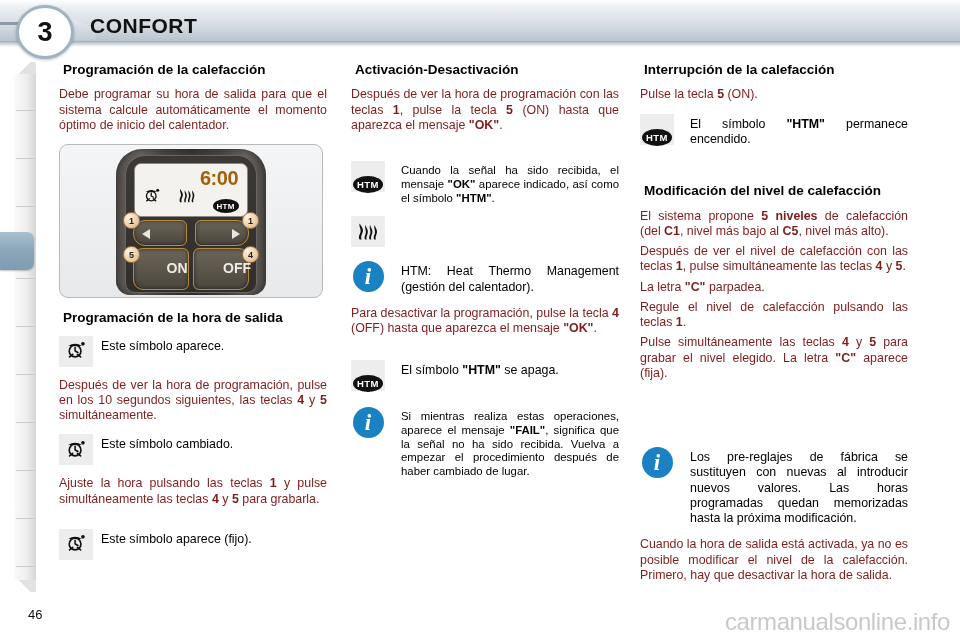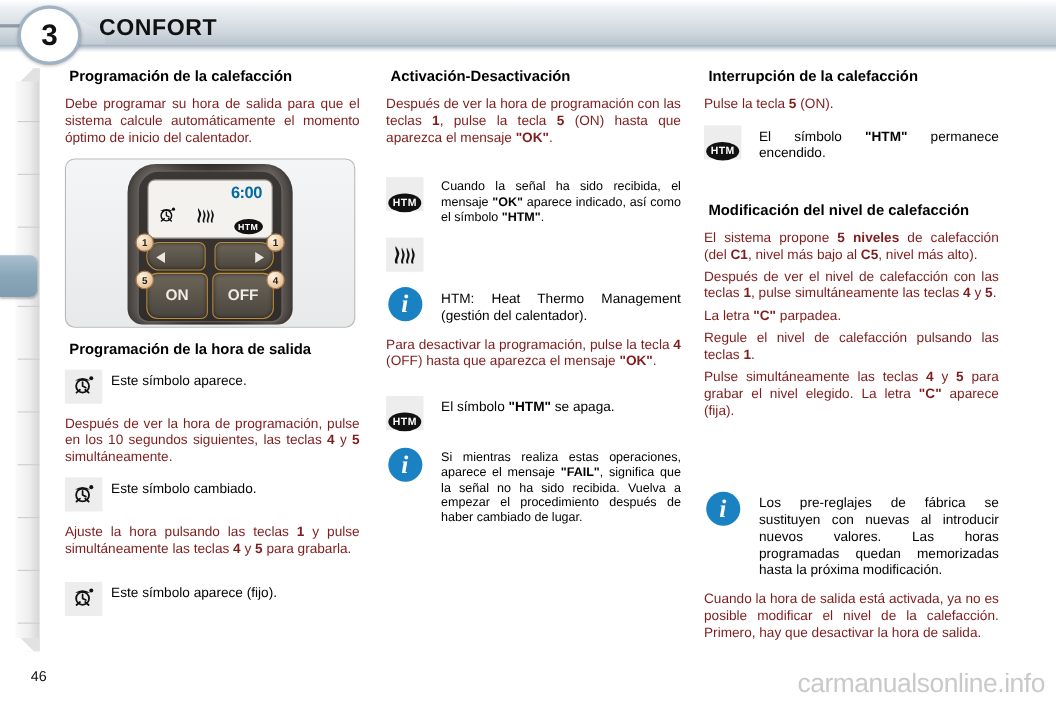--- a/index.html
+++ b/index.html
@@ -168,23 +168,23 @@
     left: 50%; top: 7px;
     transform: translateX(-50%);
     width: 112px; height: 52px;
     background: #f3f2ee;
     border-radius: 7px;
     border: 1px solid #8b8884;
   }
   .lcd-time {
     position: absolute;
     right: 9px; top: 3px;
-    font-size: 15px;
-    font-weight: bold;
-    color: #0369a1;
+    font-size: 20px;
+    font-weight: bold;
+    color: #a16207;
     letter-spacing: -0.5px;
   }
   .lcd-icons {
     position: absolute;
     left: 0; bottom: 3px;
     width: 112px;
     display: flex;
     justify-content: space-around;
     align-items: center;
   }
@@ -214,20 +214,21 @@
   .tri-r { right: 8px; border-left:  8px solid #e9e6e0; }
   .key-label {
     position: absolute;
     left: 0; top: 11px;
     width: 100%;
     text-align: center;
     font-size: 14px;
     font-weight: bold;
     color: #efece6;
     font-family: "Liberation Sans", sans-serif;
+    padding-left: 16px;
   }
   .callout {
     position: absolute;
     width: 15px; height: 15px;
     border-radius: 50%;
     background: radial-gradient(circle at 32% 30%, #fff4e3, #e8c49a 70%, #c79a64 100%);
     border: 1px solid #a8784a;
     font-size: 9px;
     font-weight: bold;
     color: #2a2118;

